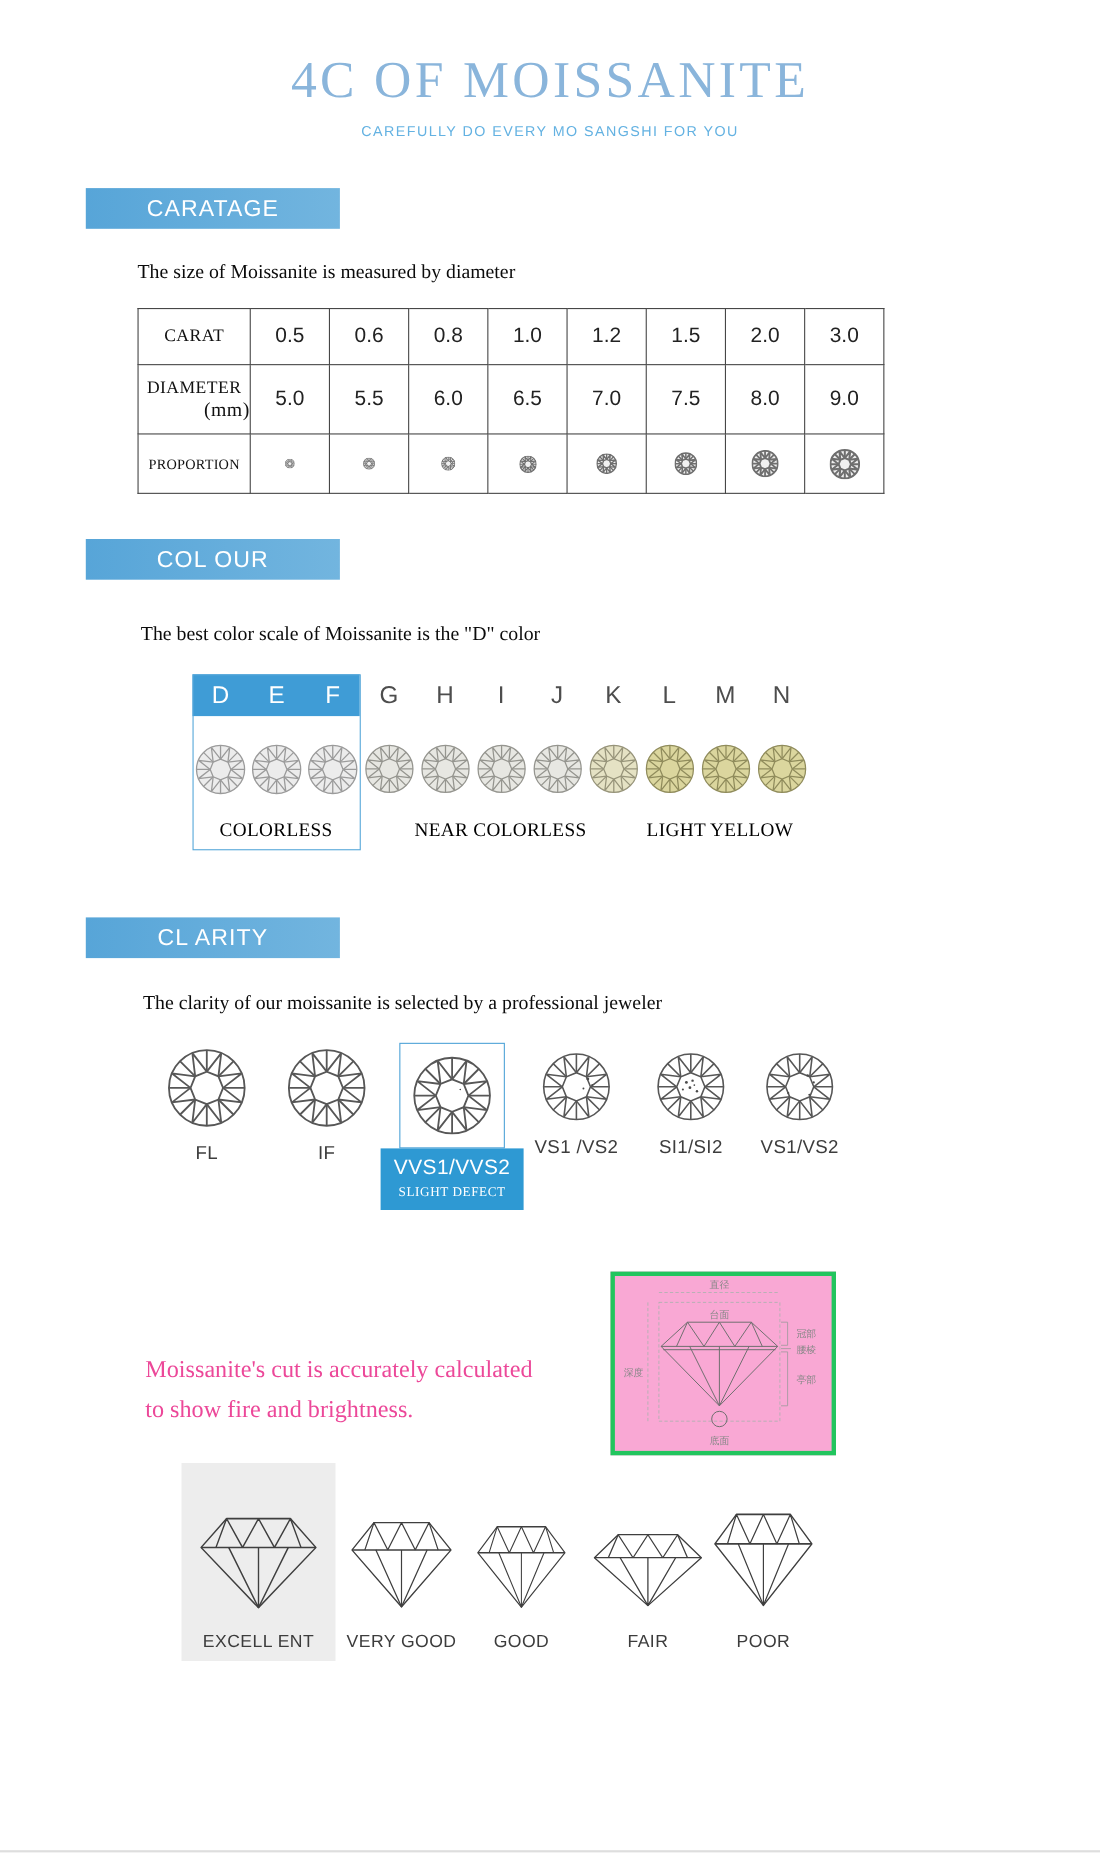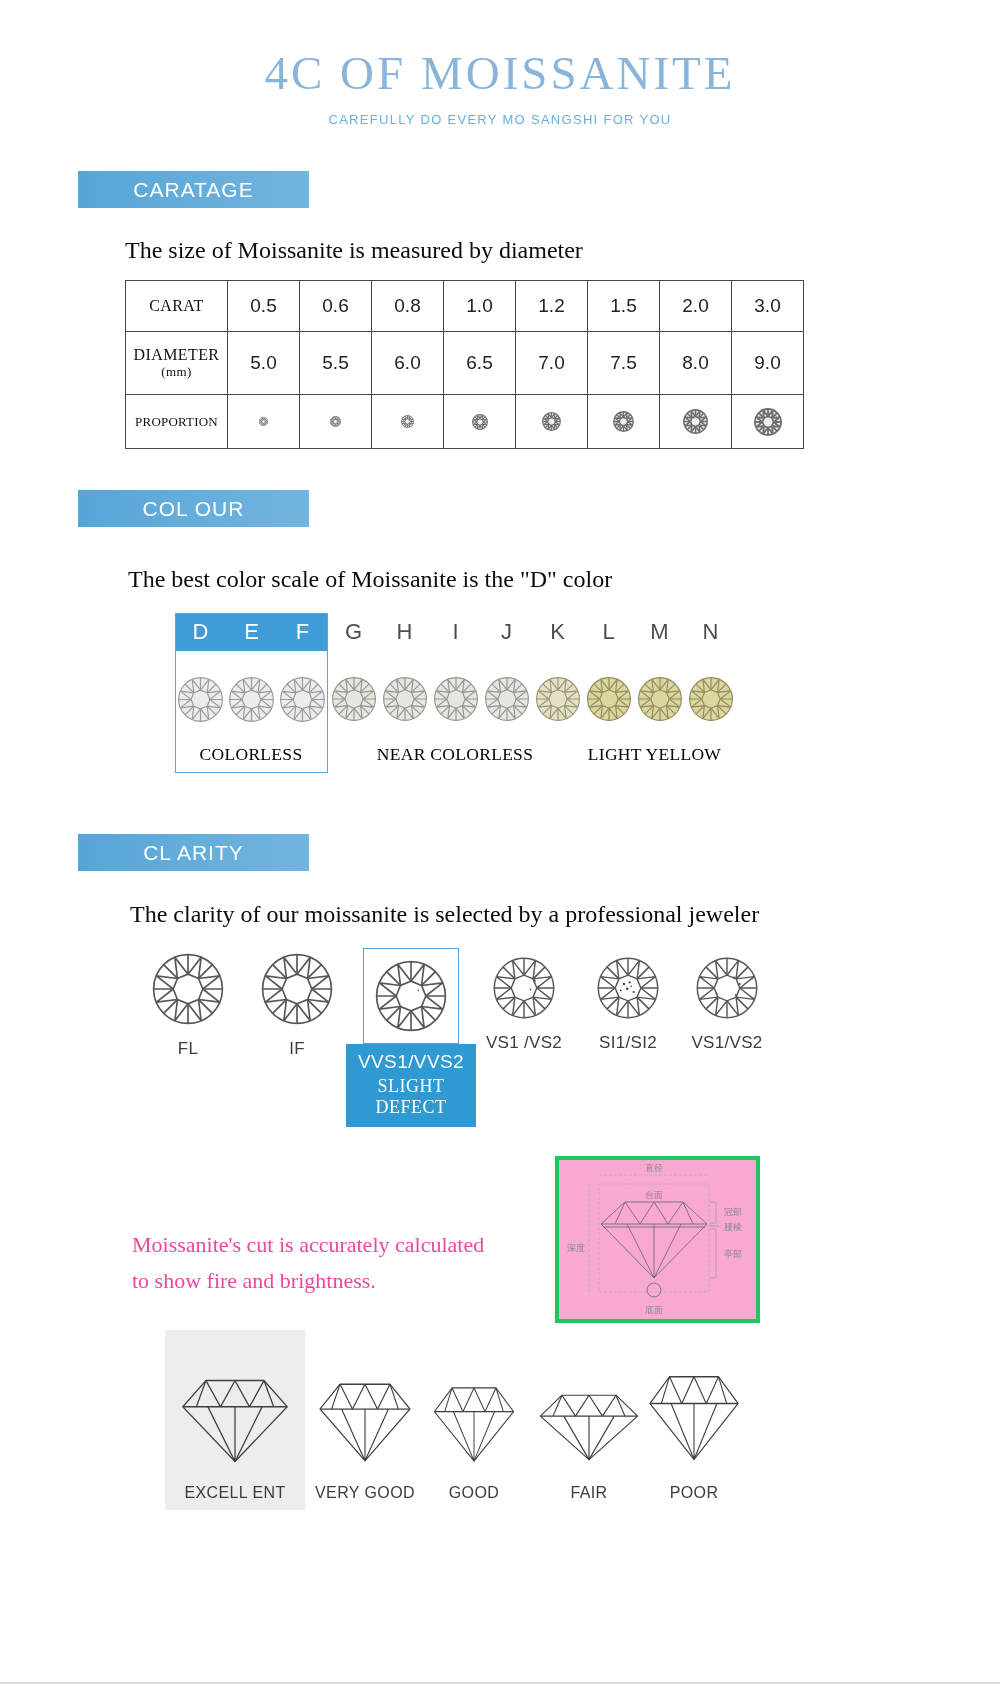--- a/index.html
+++ b/index.html
@@ -14,33 +14,33 @@
             font-family:"Liberation Sans",sans-serif;font-size:13px;
             letter-spacing:1.3px;color:#64b2e2;}
 
   
   .section-bar{position:absolute;left:78px;width:231px;height:37px;
                background:linear-gradient(90deg,#57a5d8,#72b5df);color:#fff;
                font-family:"Liberation Sans",sans-serif;font-size:21px;letter-spacing:1px;
                display:flex;align-items:center;justify-content:center;}
   .bar-caratage{top:171px}.bar-colour{top:490px}.bar-clarity{top:834px}.bar-cut{top:1136px}
 
-  .intro{position:absolute;font-size:24px;color:#0b0b0b;}
+  .intro{position:absolute;font-size:18px;color:#0b0b0b;}
   .intro-caratage{left:125px;top:237px}
   .intro-colour{left:128px;top:566px}
   .intro-clarity{left:130px;top:901px}
 
   
   .size-table{position:absolute;left:125px;top:280px;border-collapse:collapse;}
   .size-table td{border:1px solid #474747;text-align:center;vertical-align:middle;padding:0;}
   .size-table tr:nth-child(1) td{height:50px;}
   .size-table tr:nth-child(2) td{height:62px;}
   .size-table tr:nth-child(3) td{height:53px;}
   .size-table td.rowhead{width:101px;font-size:16px;letter-spacing:.4px;}
-  .size-table td.rowhead .unit{font-size:13px;}
+  .size-table td.rowhead .unit{font-size:18px;text-align:right;}
   .size-table td.rowhead.small{font-size:13px;letter-spacing:.2px;}
   .size-table td.val{width:71px;font-family:"Liberation Sans",sans-serif;font-size:19px;color:#222;}
   .size-table td.prop svg{display:block;margin:0 auto;}
 
   
   .gem{stroke-width:1;}
   .gem .bg{stroke:none;fill:none;}
   .prop-gem{color:#6f6f6f;stroke-width:2.6;}
   .prop-gem .bg{fill:#f0f0f0;}
   .gem.t0{color:#9b9b9b}.gem.t0 .bg{fill:#ececec}
@@ -68,21 +68,21 @@
   
   .clarity-item{position:absolute;display:flex;flex-direction:column;align-items:center;width:110px;}
   .ci-0{left:133px;top:952px}.ci-1{left:242px;top:952px}.ci-2{left:356px;top:948px}
   .ci-3{left:469px;top:956px}.ci-4{left:573px;top:956px}.ci-5{left:672px;top:956px}
   .clarity-label{margin-top:13px;font-family:"Liberation Sans",sans-serif;font-size:17px;
                  color:#3d3d3d;letter-spacing:.3px;white-space:nowrap;}
   .hl-frame{border:1px solid #4fa3d8;padding:10px;line-height:0;}
   .hl-box{margin-top:0px;width:130px;background:#2e99d3;color:#fff;text-align:center;
           padding:7px 0 9px;}
   .hl-box .l1{font-family:"Liberation Sans",sans-serif;font-size:19px;letter-spacing:.4px;}
-  .hl-box .l2{font-size:18px;letter-spacing:.5px;margin-top:3px;}
+  .hl-box .l2{font-size:12px;letter-spacing:.5px;margin-top:3px;}
 
   
   .cut-diagram{position:absolute;left:555px;top:1156px;width:197px;height:159px;
                border:4px solid #22c55e;background:#f9a8d4;}
   .cut-intro{position:absolute;left:132px;font-size:22px;color:#ec4899;}
   .cut-intro-1{top:1232px}.cut-intro-2{top:1268px}
   .cut-ex-bg{position:absolute;left:165px;top:1330px;width:140px;height:180px;background:#ededed;}
   .cut-gem{position:absolute;color:#3f3f3f;stroke-width:1.3;}
   .cg-0{left:177px;top:1374px}.cg-1{left:315px;top:1378px}.cg-2{left:430px;top:1382px}
   .cg-3{left:535px;top:1390px}.cg-4{left:645px;top:1370px}

